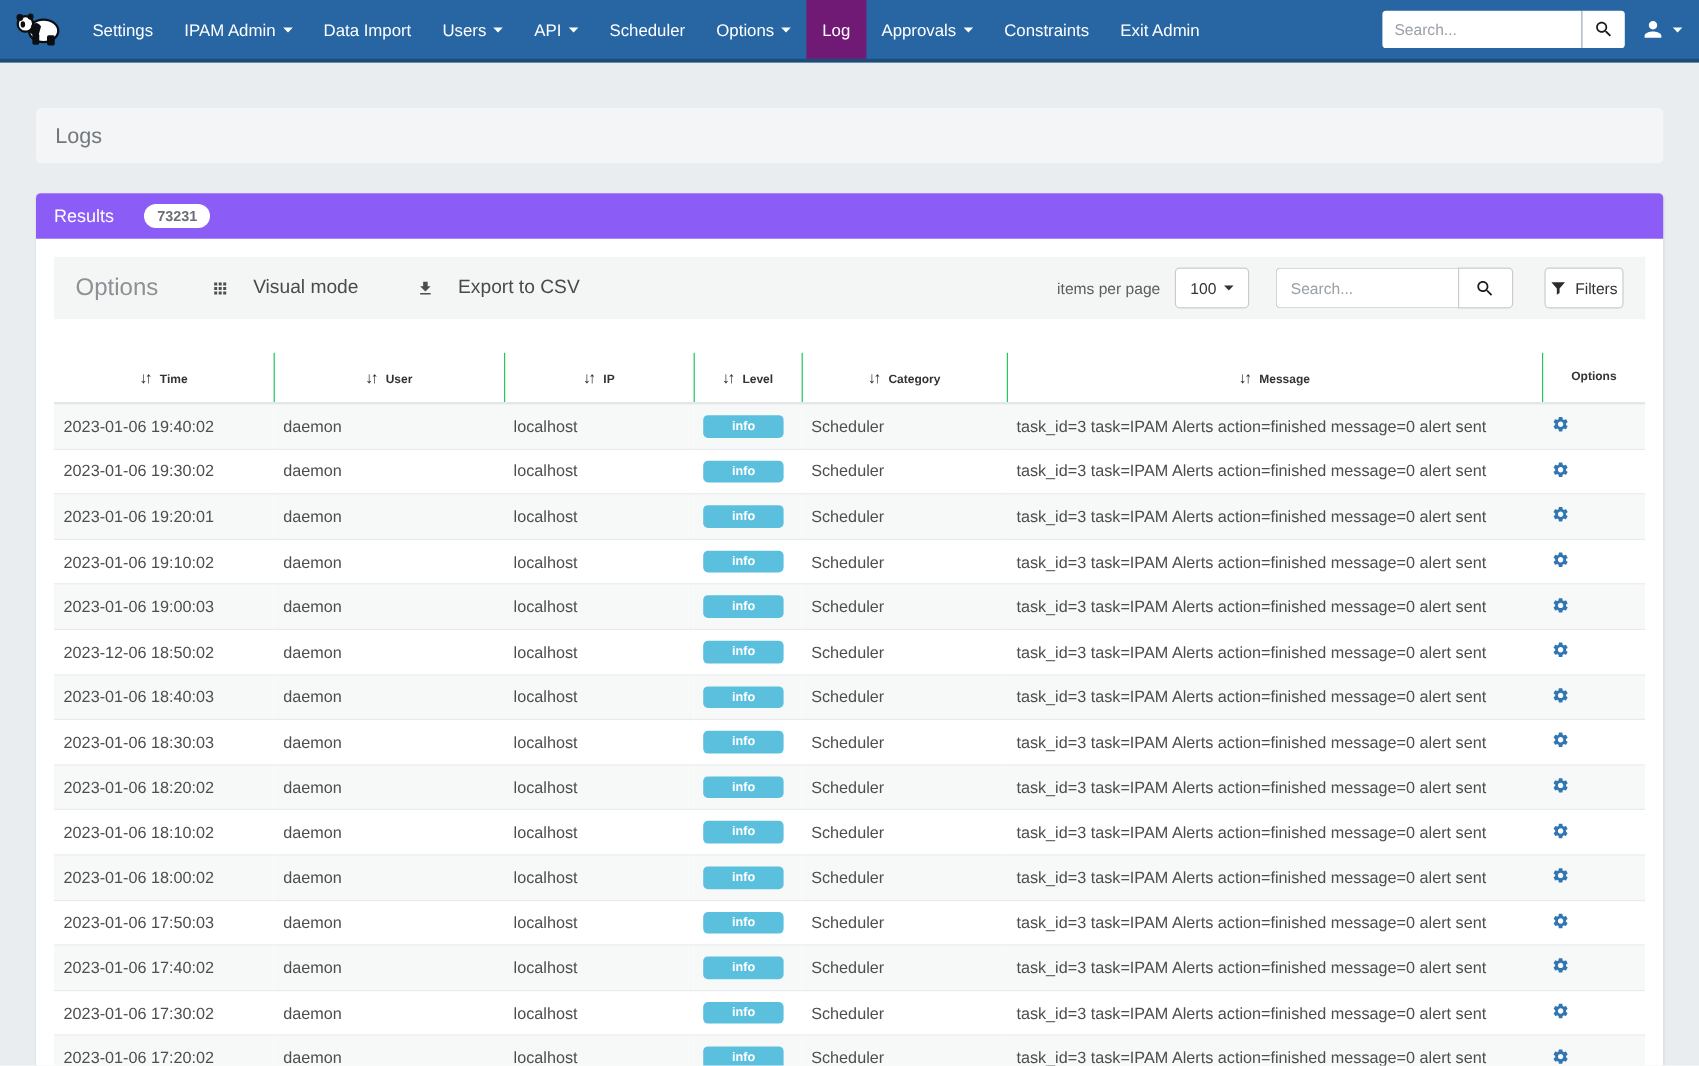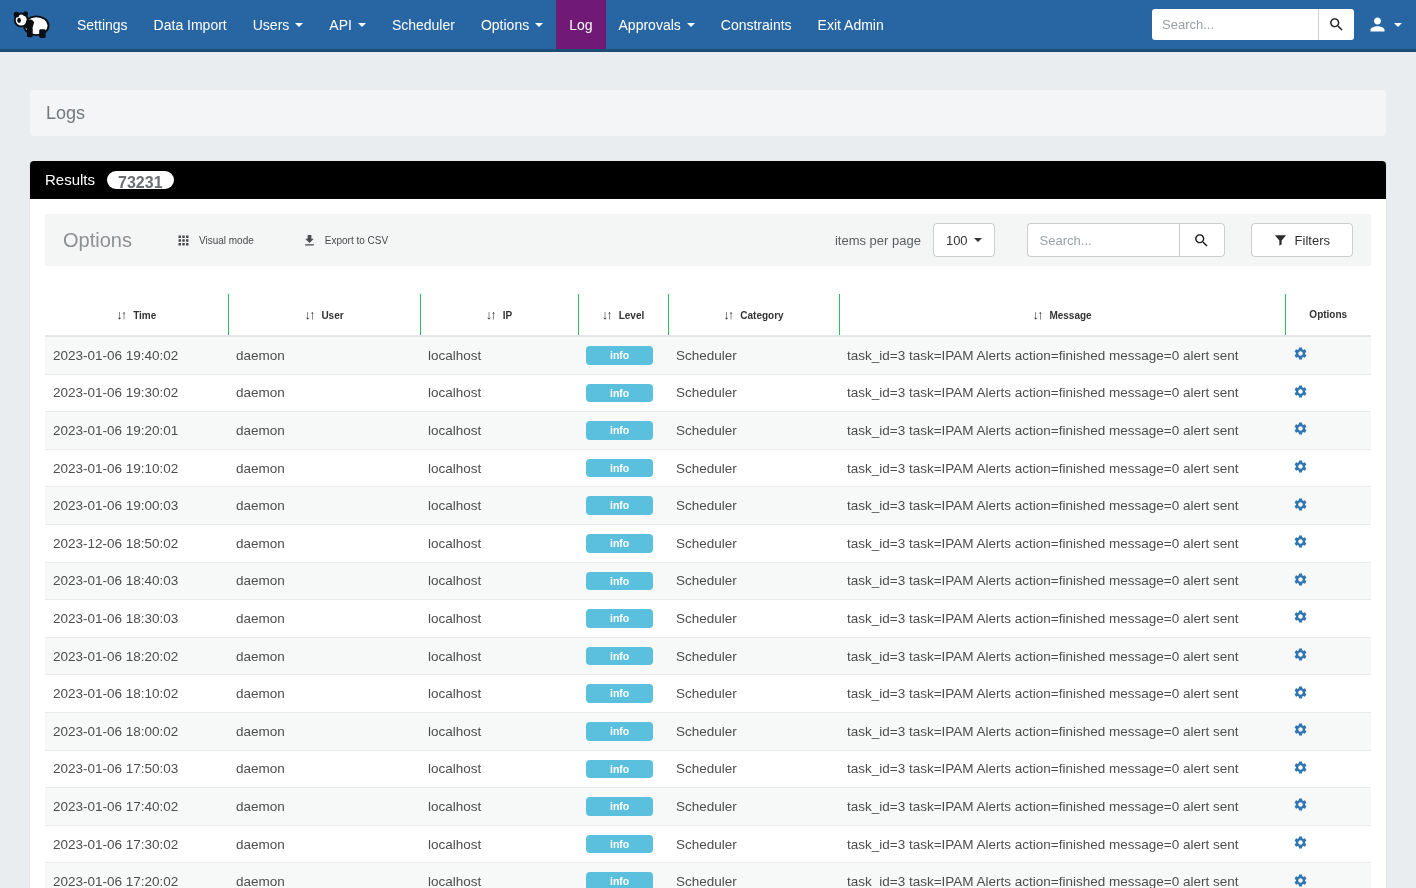--- a/index.html
+++ b/index.html
@@ -27,44 +27,44 @@
            border-right:4px solid transparent; border-top:4px solid currentColor; margin-left:6px; }
 
   
   .page-title-panel { margin:38px 30px 0; height:46px; background:#f3f5f6; border-radius:4px;
                       display:flex; align-items:center; padding:0 16px; }
   .page-title { font-size:18px; font-weight:normal; color:#73787c; }
 
   
   .results-panel { margin:25px 30px 0; background:#fff; border-radius:4px 4px 0 0;
                    box-shadow:0 1px 2px rgba(0,0,0,0.10); }
-  .panel-header { height:38px; background:#000000; border-radius:4px 4px 0 0; display:flex;
-                  padding:10px 15px; color:#fff; font-size:15px; }
-  .count-badge { margin-left:12px; background:#fff; color:#6b6f73; font-size:16px;
+  .panel-header { height:38px; background:#8b5cf6; border-radius:4px 4px 0 0; display:flex;
+                  align-items:center; padding:0 15px; color:#fff; font-size:15px; }
+  .count-badge { margin-left:25px; background:#fff; color:#6b6f73; font-size:12px;
                  font-weight:bold; border-radius:10px; padding:4px 11px; line-height:1; }
   .panel-body { padding:15px; }
 
   
   .options-bar { height:52px; background:#f4f5f5; display:flex; align-items:center; padding:0 18px; }
   .options-title { font-size:20px; color:#8d9194; margin-right:44px; }
-  .tool-link { display:flex; align-items:center; gap:8px; font-size:10px; color:#474b4e;
+  .tool-link { display:flex; align-items:center; gap:20px; font-size:16px; color:#474b4e;
                margin-right:48px; cursor:pointer; }
   .right-tools { margin-left:auto; display:flex; align-items:center; }
   .ipp-label { font-size:13px; color:#5a5e61; margin-right:12px; }
   .btn { background:#fff; border:1px solid #ccc; border-radius:4px; font-size:13px;
          color:#333; cursor:pointer; font-family:inherit; }
-  .ipp-btn { height:34px; padding:0 12px; display:flex; align-items:center; margin-right:32px; }
+  .ipp-btn { height:34px; padding:0 12px; display:flex; align-items:center; margin-right:22px; }
   .search-group { display:flex; margin-right:26px; }
   .search-group input { height:34px; width:152px; border:1px solid #ccc; border-right:none;
                         border-radius:4px 0 0 4px; padding:0 12px; font-size:13px; color:#555;
                         outline:none; background:#fff; font-family:inherit; }
   .search-group input::placeholder { color:#9aa0a6; }
   .search-btn { height:34px; width:46px; border-radius:0 4px 4px 0; display:flex;
                 align-items:center; justify-content:center; }
-  .filters-btn { height:34px; padding:0 22px; display:flex; align-items:center; gap:8px; }
+  .filters-btn { height:34px; padding:0 4px; display:flex; align-items:center; gap:8px; }
 
   
   .logs-table { width:100%; border-collapse:collapse; table-layout:fixed; margin-top:28px; }
   .logs-table th { text-align:center; font-size:10px; color:#333; padding:13px 8px;
                    border-bottom:2px solid #e4e6e8; font-weight:bold; overflow:hidden; white-space:nowrap; }
   .logs-table th + th { border-left:1px solid #22c55e; }
   .logs-table td { font-size:13.5px; color:#4d4d4d; padding:9px 8px;
                    border-top:1px solid #e8eaeb; overflow:hidden; white-space:nowrap; }
   .logs-table tbody tr:first-child td { border-top:none; }
   .logs-table tbody tr:nth-child(odd) { background:#f7f8f8; }
@@ -86,20 +86,24 @@
       <circle cx="23" cy="8.5" r="3.5" fill="#0b0f14"></circle>
       <ellipse cx="14" cy="17.5" rx="2.6" ry="3.6" fill="#0b0f14"></ellipse>
       <path d="M24 18 q7 -5 11 2 l-2.5 9 q-6 3 -10.5 -2 z" fill="#0b0f14"></path>
       <rect x="25" y="28" width="8" height="13" rx="2" fill="#0b0f14"></rect>
       <rect x="42" y="30" width="9" height="12" rx="2" fill="#0b0f14"></rect>
     </svg>
   </div>
   <ul class="nav-items">
       <li class="nav-item">
         <span>Settings</span>
+      </li>
+      <li class="nav-item">
+        <span>IPAM Admin</span>
+        <span class="caret"></span>
       </li>
       <li class="nav-item">
         <span>Data Import</span>
       </li>
       <li class="nav-item">
         <span>Users</span>
         <span class="caret"></span>
       </li>
       <li class="nav-item">
         <span>API</span>

